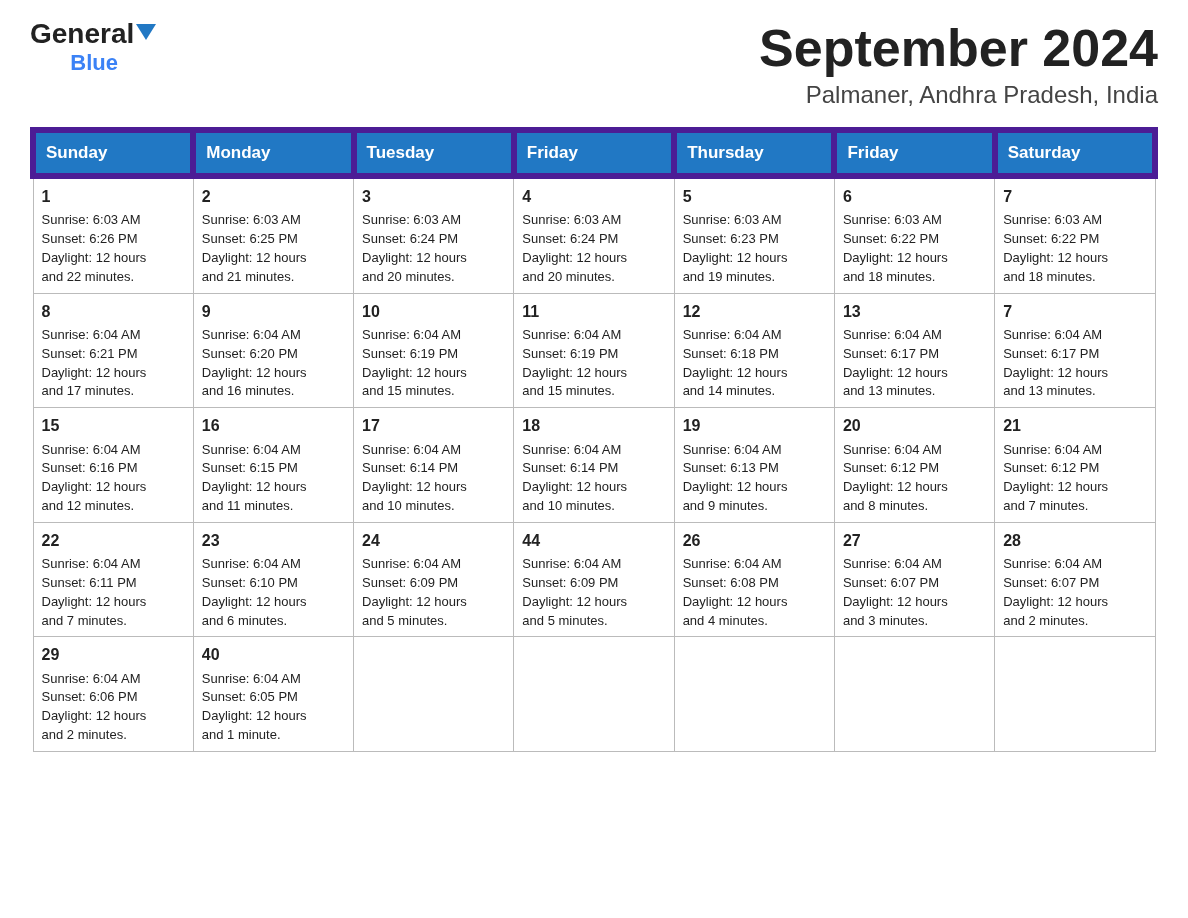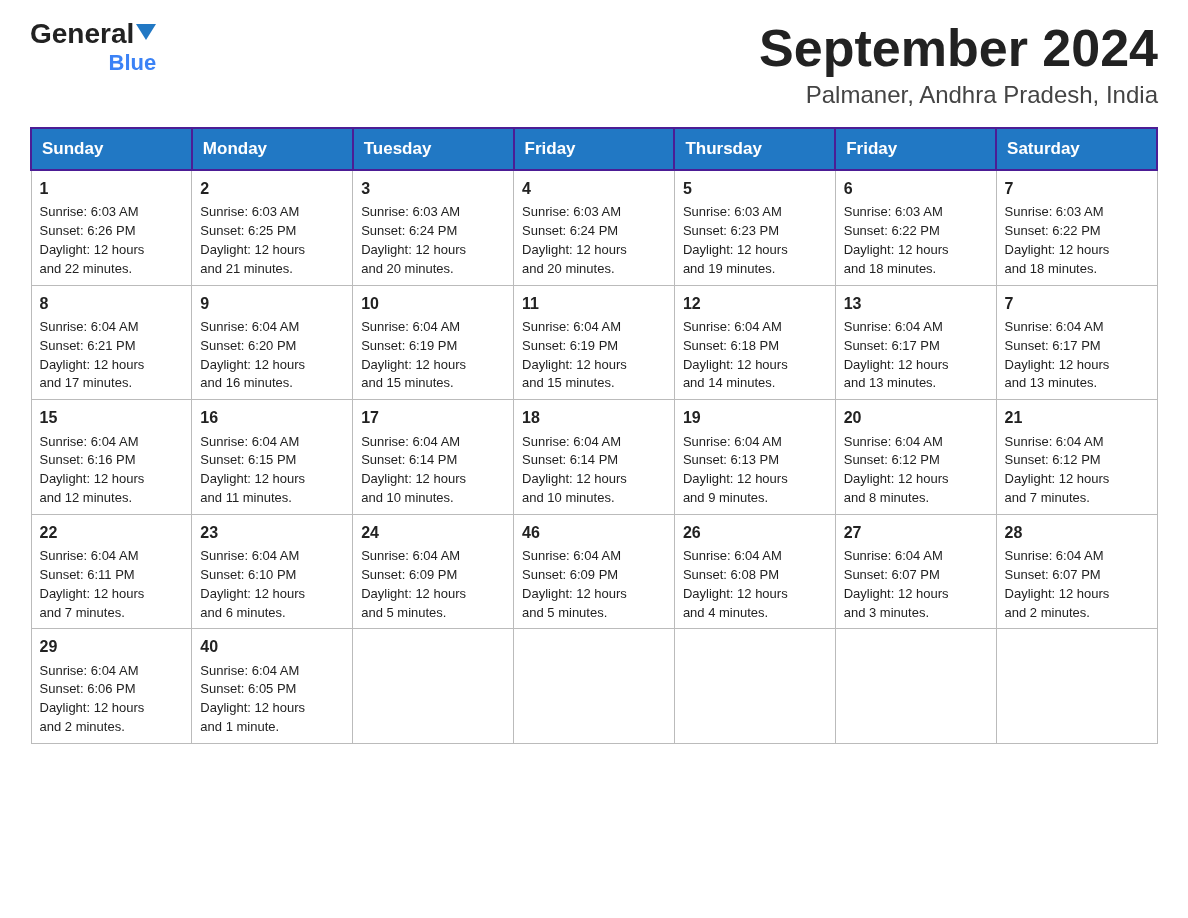--- a/index.html
+++ b/index.html
@@ -13,21 +13,21 @@
     }
     .header-area {
       display: flex;
       justify-content: space-between;
       align-items: flex-start;
       margin-bottom: 18px;
     }
     .logo-area {
       display: flex;
       flex-direction: column;
-      align-items: flex-end;
+      align-items: center;
     }
     .logo-text {
       font-size: 28px;
       font-weight: bold;
       color: #222;
       line-height: 1;
     }
     .logo-triangle {
       display: inline-block;
       width: 0;
@@ -66,21 +66,21 @@
       border-collapse: collapse;
       border: 1px solid #999;
     }
     .calendar-table th {
       background-color: #2178c4;
       color: #fff;
       font-size: 17px;
       font-weight: bold;
       padding: 10px 10px;
       text-align: left;
-      border: 2px solid #4c1d95;
+      border: 6px solid #4c1d95;
     }
     .calendar-table td {
       vertical-align: top;
       padding: 6px 8px;
       border: 1px solid #bbb;
       font-size: 13px;
       line-height: 1.45;
       min-width: 155px;
       min-height: 90px;
     }
@@ -232,21 +232,21 @@
       </td>
         <td>
         <span class="day-number">23</span>
         <span class="day-info">Sunrise: 6:04 AM<br>Sunset: 6:10 PM<br>Daylight: 12 hours<br>and 6 minutes.</span>
       </td>
         <td>
         <span class="day-number">24</span>
         <span class="day-info">Sunrise: 6:04 AM<br>Sunset: 6:09 PM<br>Daylight: 12 hours<br>and 5 minutes.</span>
       </td>
         <td>
-        <span class="day-number">46</span>
+        <span class="day-number">44</span>
         <span class="day-info">Sunrise: 6:04 AM<br>Sunset: 6:09 PM<br>Daylight: 12 hours<br>and 5 minutes.</span>
       </td>
         <td>
         <span class="day-number">26</span>
         <span class="day-info">Sunrise: 6:04 AM<br>Sunset: 6:08 PM<br>Daylight: 12 hours<br>and 4 minutes.</span>
       </td>
         <td>
         <span class="day-number">27</span>
         <span class="day-info">Sunrise: 6:04 AM<br>Sunset: 6:07 PM<br>Daylight: 12 hours<br>and 3 minutes.</span>
       </td>

